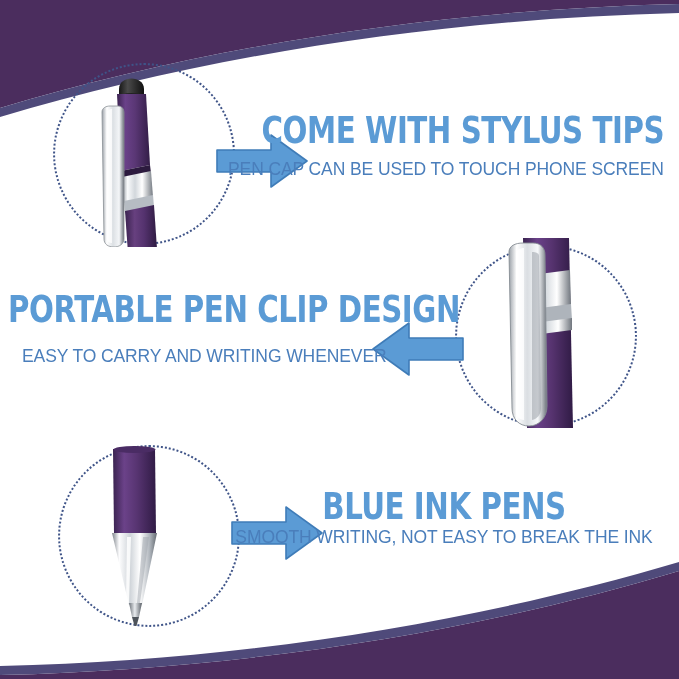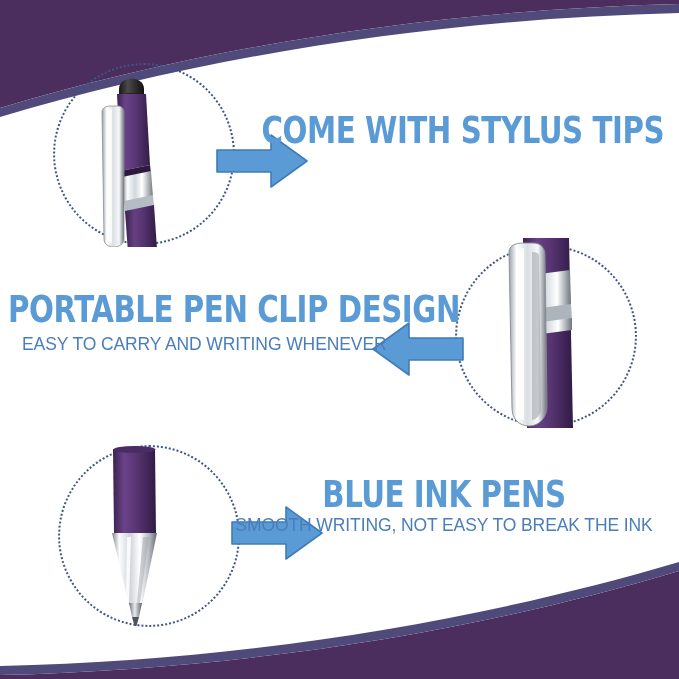--- a/index.html
+++ b/index.html
@@ -82,21 +82,21 @@
   #circle-clip       { left: 30px;  top: 5px;   width: 182px; height: 182px; }
   #pen-clip          { left: 68px;  top: -2px;  width: 100px; height: 190px; }
   #arrow-clip        { left: -55px; top: 78px;  width: 95px;  height: 62px; }
   #block-clip-text   { left: 8px;   top: 291px; width: 375px; }
 
   
   #block-ink-figure { left: 45px;  top: 440px; width: 215px; height: 195px; }
   #circle-ink       { left: 13px;  top: 5px;   width: 182px; height: 182px; }
   #pen-ink          { left: 52px;  top: 5px;   width: 100px; height: 182px; }
   #arrow-ink        { left: 185px; top: 62px;  width: 95px;  height: 62px; }
-  #block-ink-text   { left: 228px; top: 476px; width: 432px; }
+  #block-ink-text   { left: 228px; top: 488px; width: 432px; }
 </style>
 </head>
 <body>
 
 <div id="infographic">
 
   <svg id="swoosh-top" class="corner-swoosh" viewBox="0 0 679 130" preserveAspectRatio="none">
     <path d="M0,0 L679,0 L679,4 C430,10 200,48 0,108 Z" fill="#4B2D5E"></path>
     <path d="M0,108 C200,48 430,10 679,4 L679,13 C432,19 203,57 0,117 Z" fill="#4F4A7A"></path>
   </svg>
@@ -161,20 +161,21 @@
       <path d="M19,46 C19,43 22,42 24,42 L24,176 C21,176 19,174 19,171 Z" fill="#FFFFFF" opacity="0.75"></path>
     </svg>
 
     <svg id="arrow-stylus" class="arrow-art" viewBox="0 0 95 62">
       <path d="M2,20 L56,20 L56,5 L92,31 L56,57 L56,42 L2,42 Z" fill="#5B9BD5" stroke="#3F7CB8" stroke-width="1.6" stroke-linejoin="round"></path>
     </svg>
   </div>
 
   <div id="block-stylus-text" class="text-zone">
     <p class="headline ta-center">COME WITH STYLUS TIPS</p>
+    <p class="subline ta-center" style="margin-top:12px;">PEN CAP CAN BE USED TO TOUCH PHONE SCREEN</p>
   </div>
 
   <div id="block-clip-figure" class="figure-zone">
 
     <div id="circle-clip" class="dotted-circle"></div>
 
     <svg id="pen-clip" class="pen-art" viewBox="0 0 100 190">
       <defs>
         <linearGradient id="gClipBody" x1="0" y1="0" x2="1" y2="0">
           <stop offset="0%" stop-color="#3A2350"></stop>
@@ -209,21 +210,21 @@
       <path d="M46,18 L48,170 C48,177 44,181 39,182 L39,14 C43,14 46,15 46,18 Z" fill="#9DA3AA" opacity="0.55"></path>
     </svg>
 
     <svg id="arrow-clip" class="arrow-art" viewBox="0 0 95 62">
       <path d="M93,20 L39,20 L39,5 L3,31 L39,57 L39,42 L93,42 Z" fill="#5B9BD5" stroke="#3F7CB8" stroke-width="1.6" stroke-linejoin="round"></path>
     </svg>
   </div>
 
   <div id="block-clip-text" class="text-zone">
     <p class="headline ta-left">PORTABLE PEN CLIP DESIGN</p>
-    <p class="subline ta-left" style="margin-top:8px; margin-left:14px;">EASY TO CARRY AND WRITING WHENEVER</p>
+    <p class="subline ta-left" style="margin-top:20px; margin-left:14px;">EASY TO CARRY AND WRITING WHENEVER</p>
   </div>
 
   <div id="block-ink-figure" class="figure-zone">
 
     <div id="circle-ink" class="dotted-circle"></div>
 
     <svg id="pen-ink" class="pen-art" viewBox="0 0 100 182">
       <defs>
         <linearGradient id="gGrip" x1="0" y1="0" x2="1" y2="0">
           <stop offset="0%" stop-color="#3A2350"></stop>

